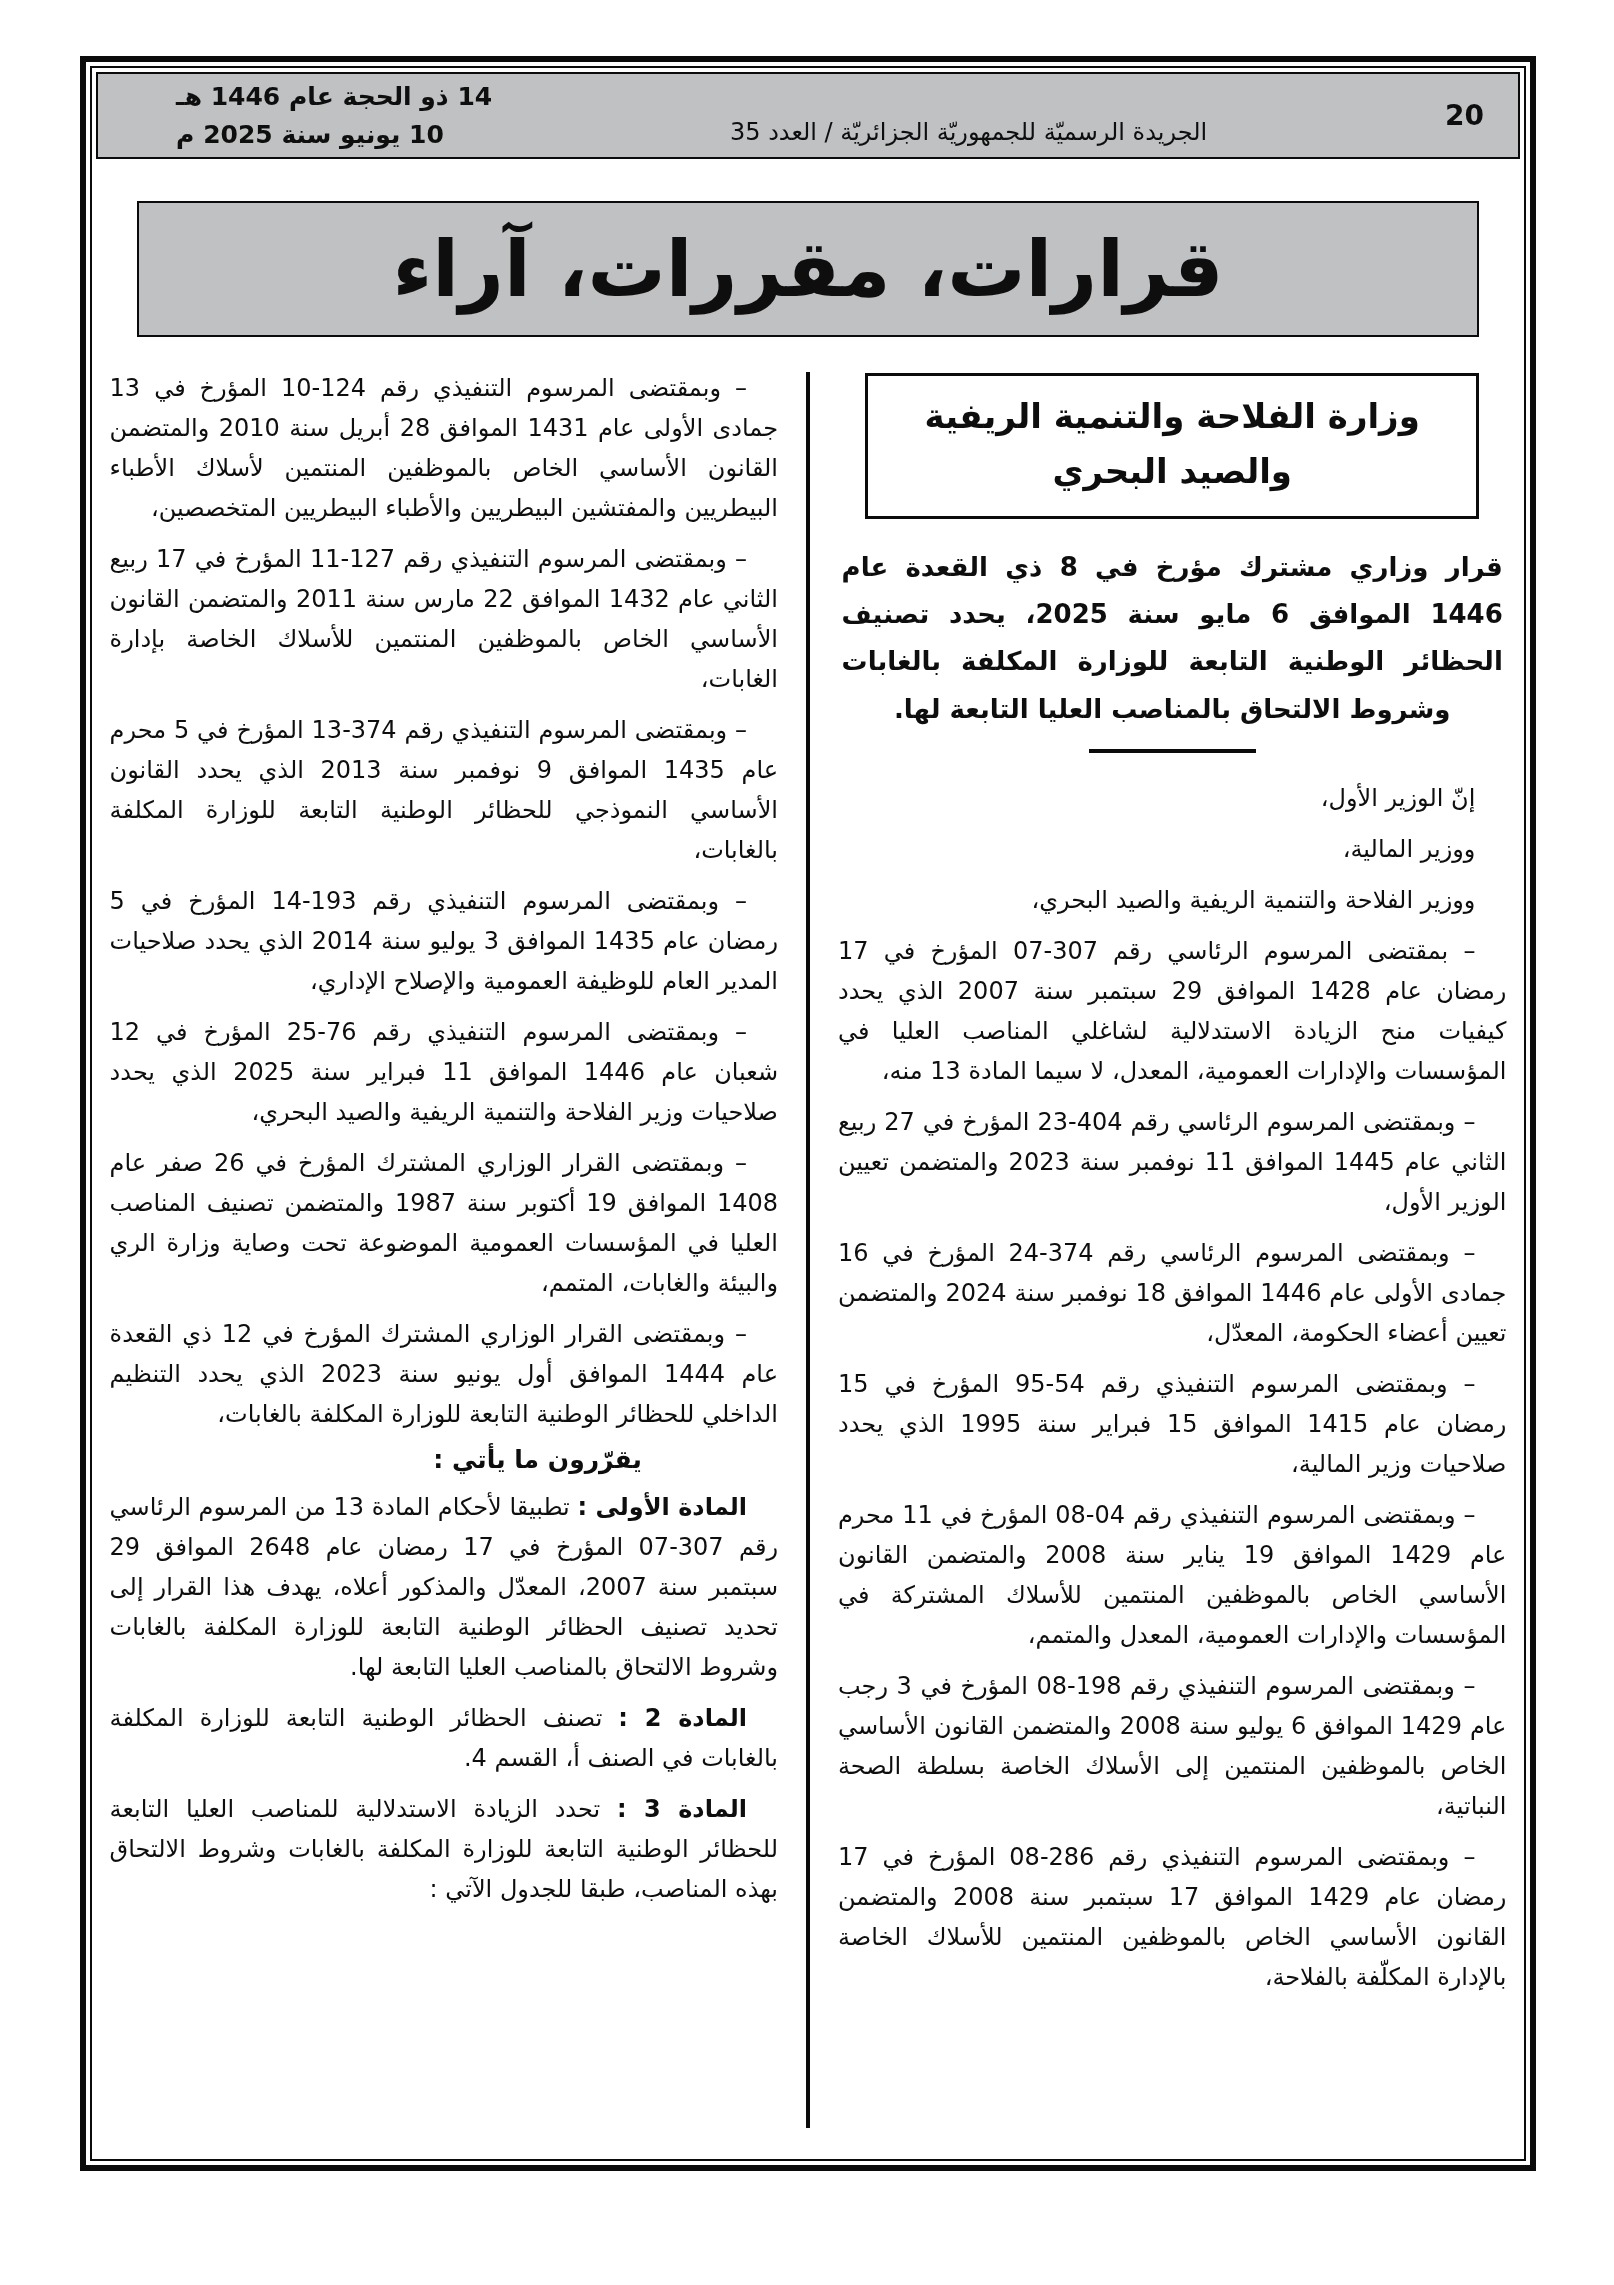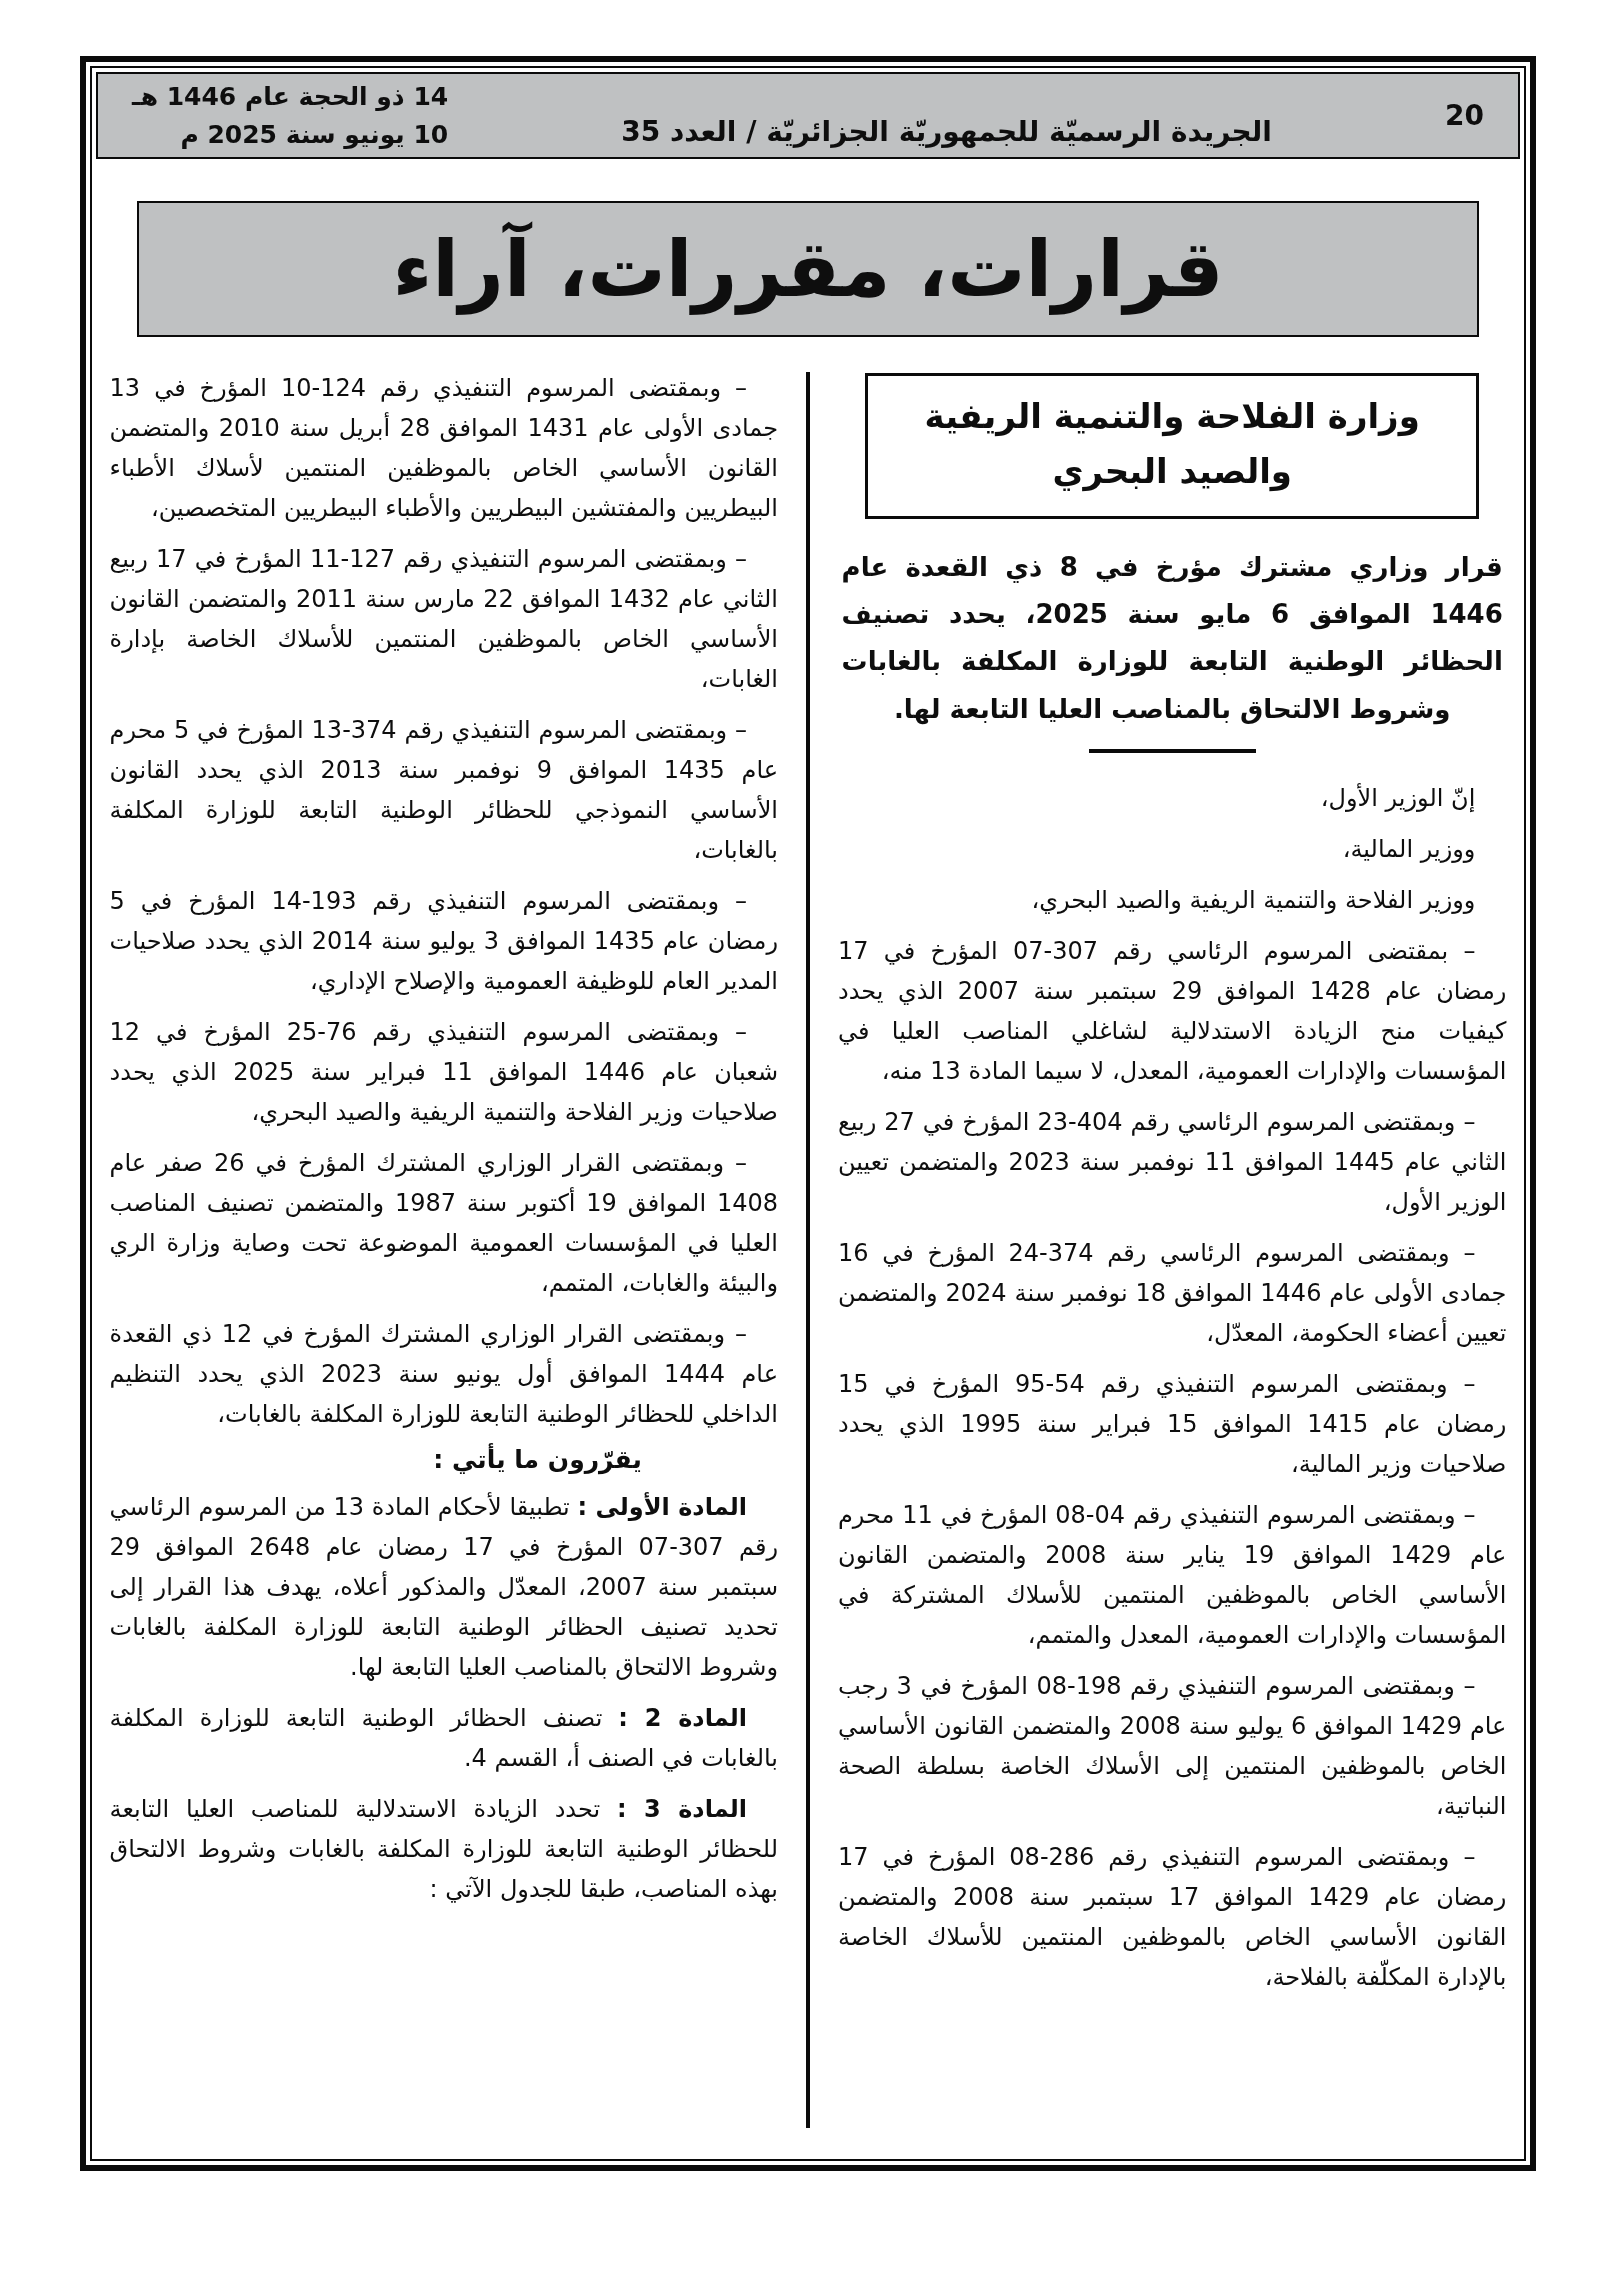--- a/index.html
+++ b/index.html
@@ -13,22 +13,22 @@
     border:6.3px solid #0b0b0b;box-sizing:border-box;background:#fff;
   }
   .frame-inner{
     position:absolute;inset:3.6px;border:2.7px solid #0b0b0b;overflow:hidden;
   }
   .header-band{
     margin:4.5px 4.5px 0 4.5px;height:87px;background:#bfc1c2;border:2.7px solid #0b0b0b;
     display:flex;align-items:center;justify-content:space-between;
     padding:0 34px;box-sizing:border-box;direction:ltr;
   }
-  .date-block{direction:rtl;text-align:right;font-weight:bold;font-size:25px;line-height:1.5;}
-  .journal-title{direction:rtl;font-weight:bold;font-size:28px;white-space:nowrap;margin-top:32px;}
+  .date-block{direction:rtl;text-align:left;font-weight:bold;font-size:25px;line-height:1.5;margin-left:44px;}
+  .journal-title{direction:rtl;font-weight:normal;font-size:24px;white-space:nowrap;margin-top:32px;}
   .page-number{font-weight:bold;font-size:28px;}
   .section-banner{
     margin:42px 45px 0 45px;height:132px;background:#bfc1c2;border:2.7px solid #0b0b0b;
     display:flex;align-items:center;justify-content:center;
     font-weight:bold;font-size:78px;letter-spacing:0.9px;
   }
   .columns{
     margin-top:31px;height:1783px;position:relative;display:flex;direction:rtl;
     overflow:hidden;
     gap:24px;

